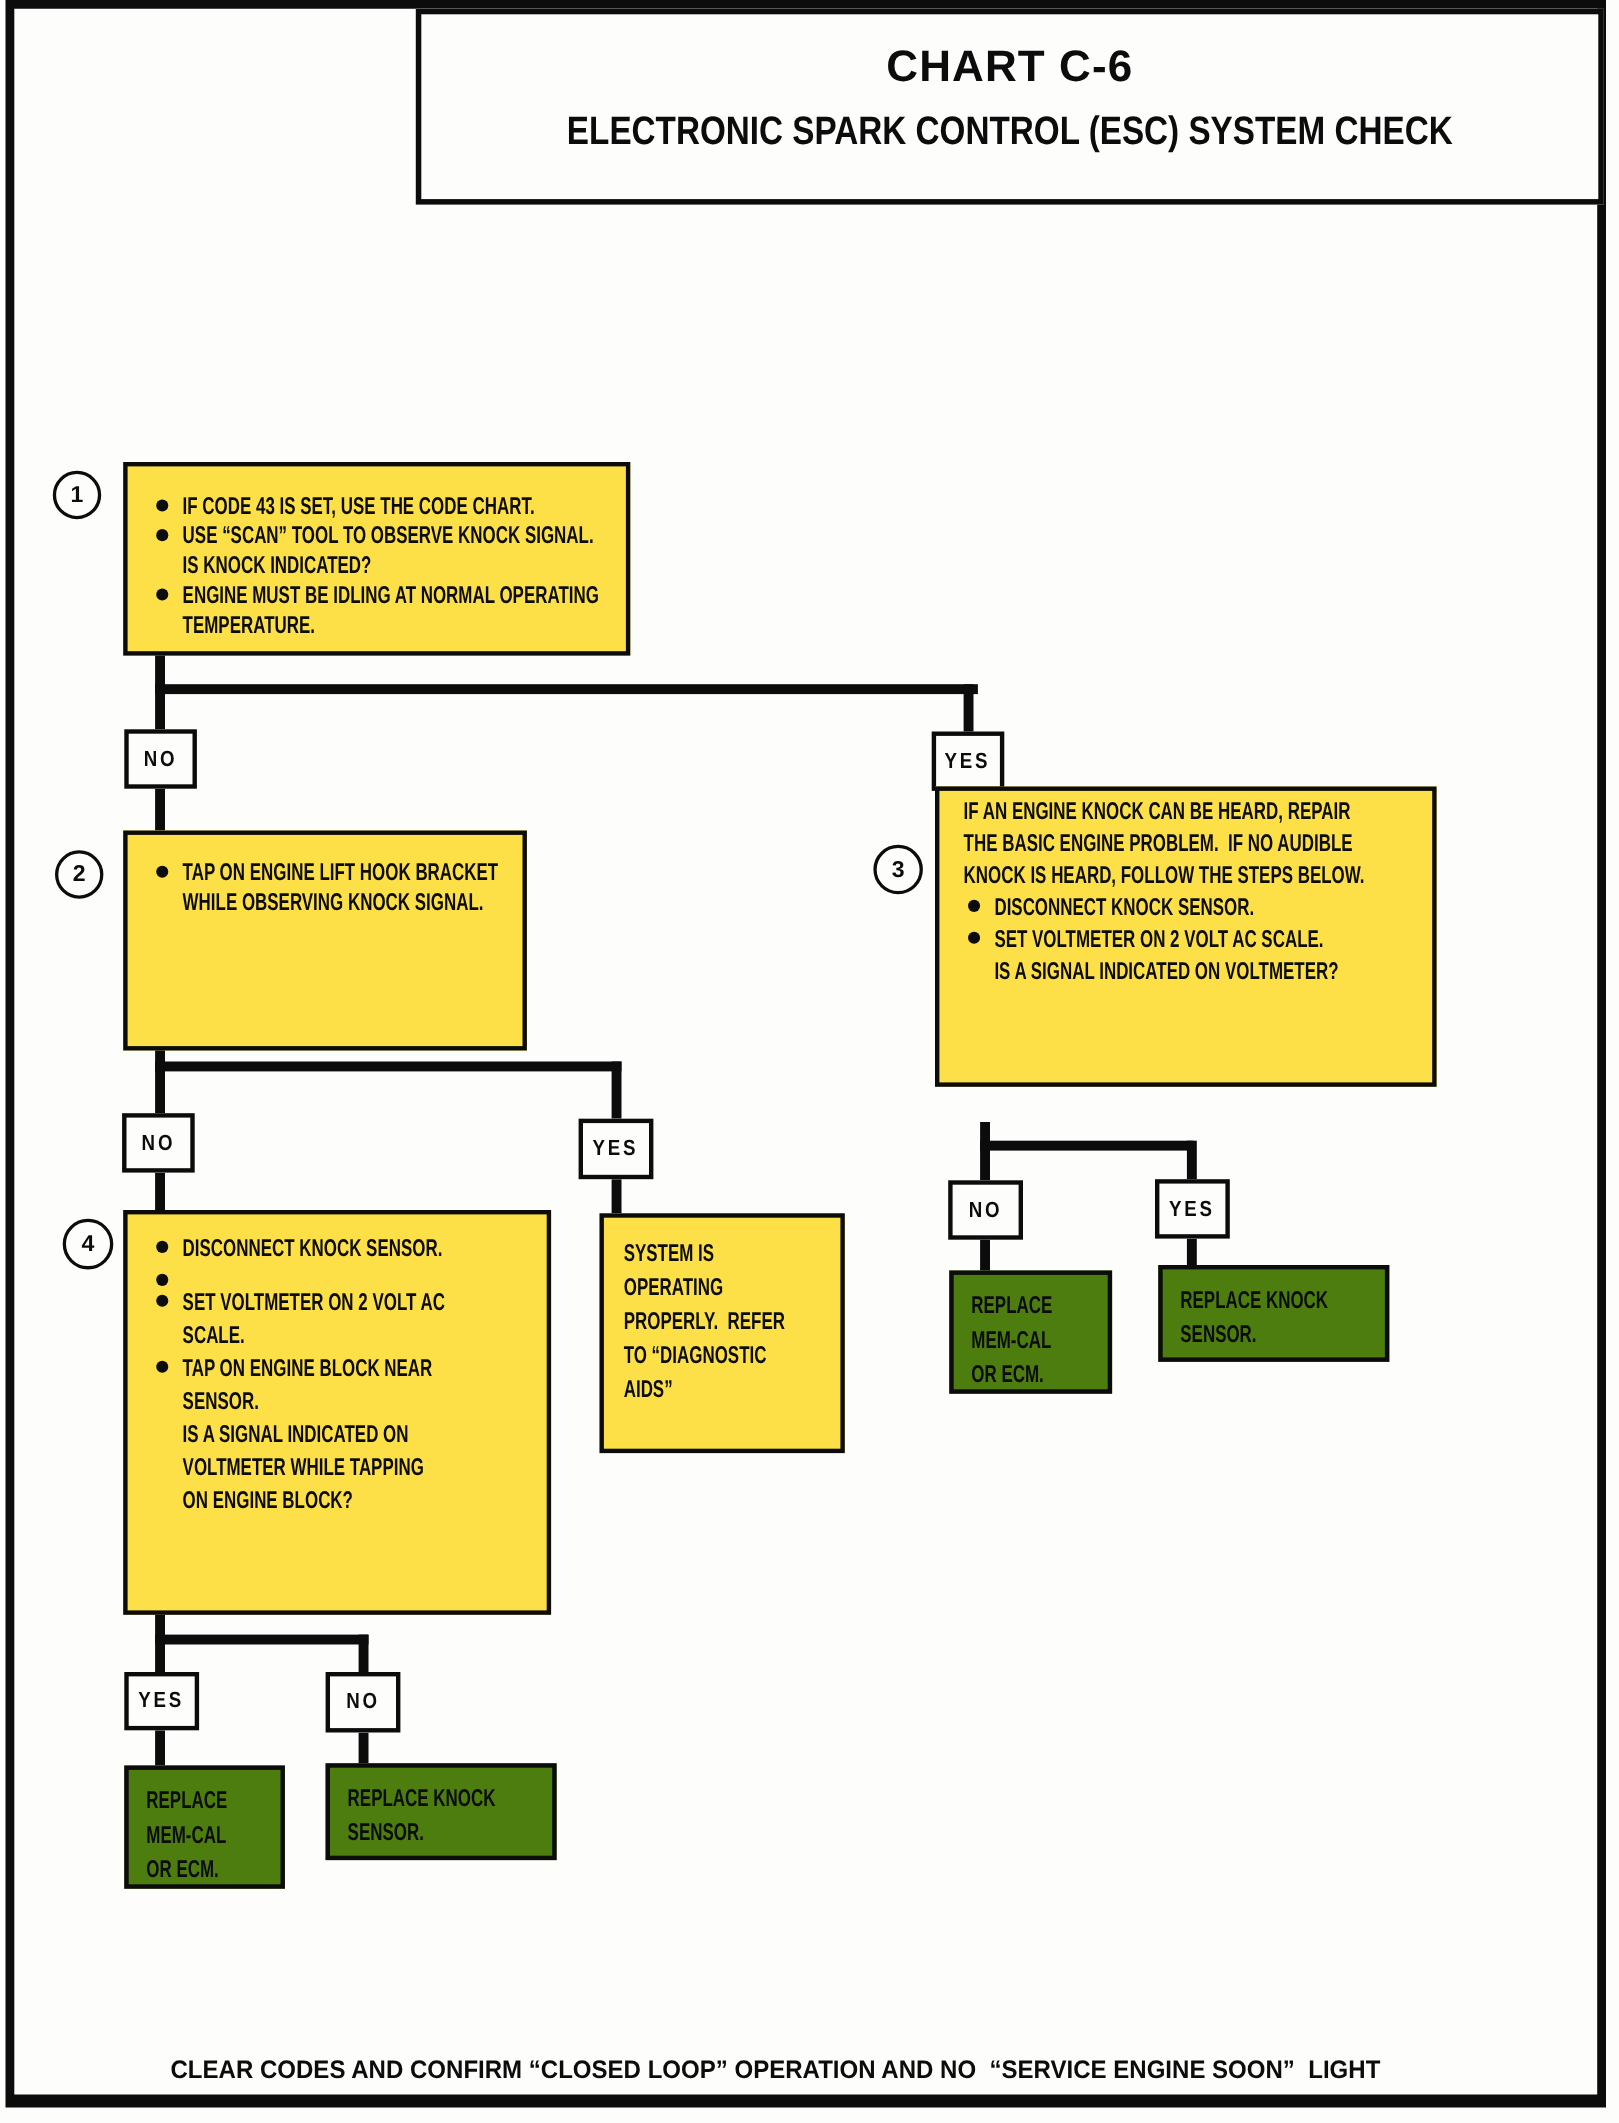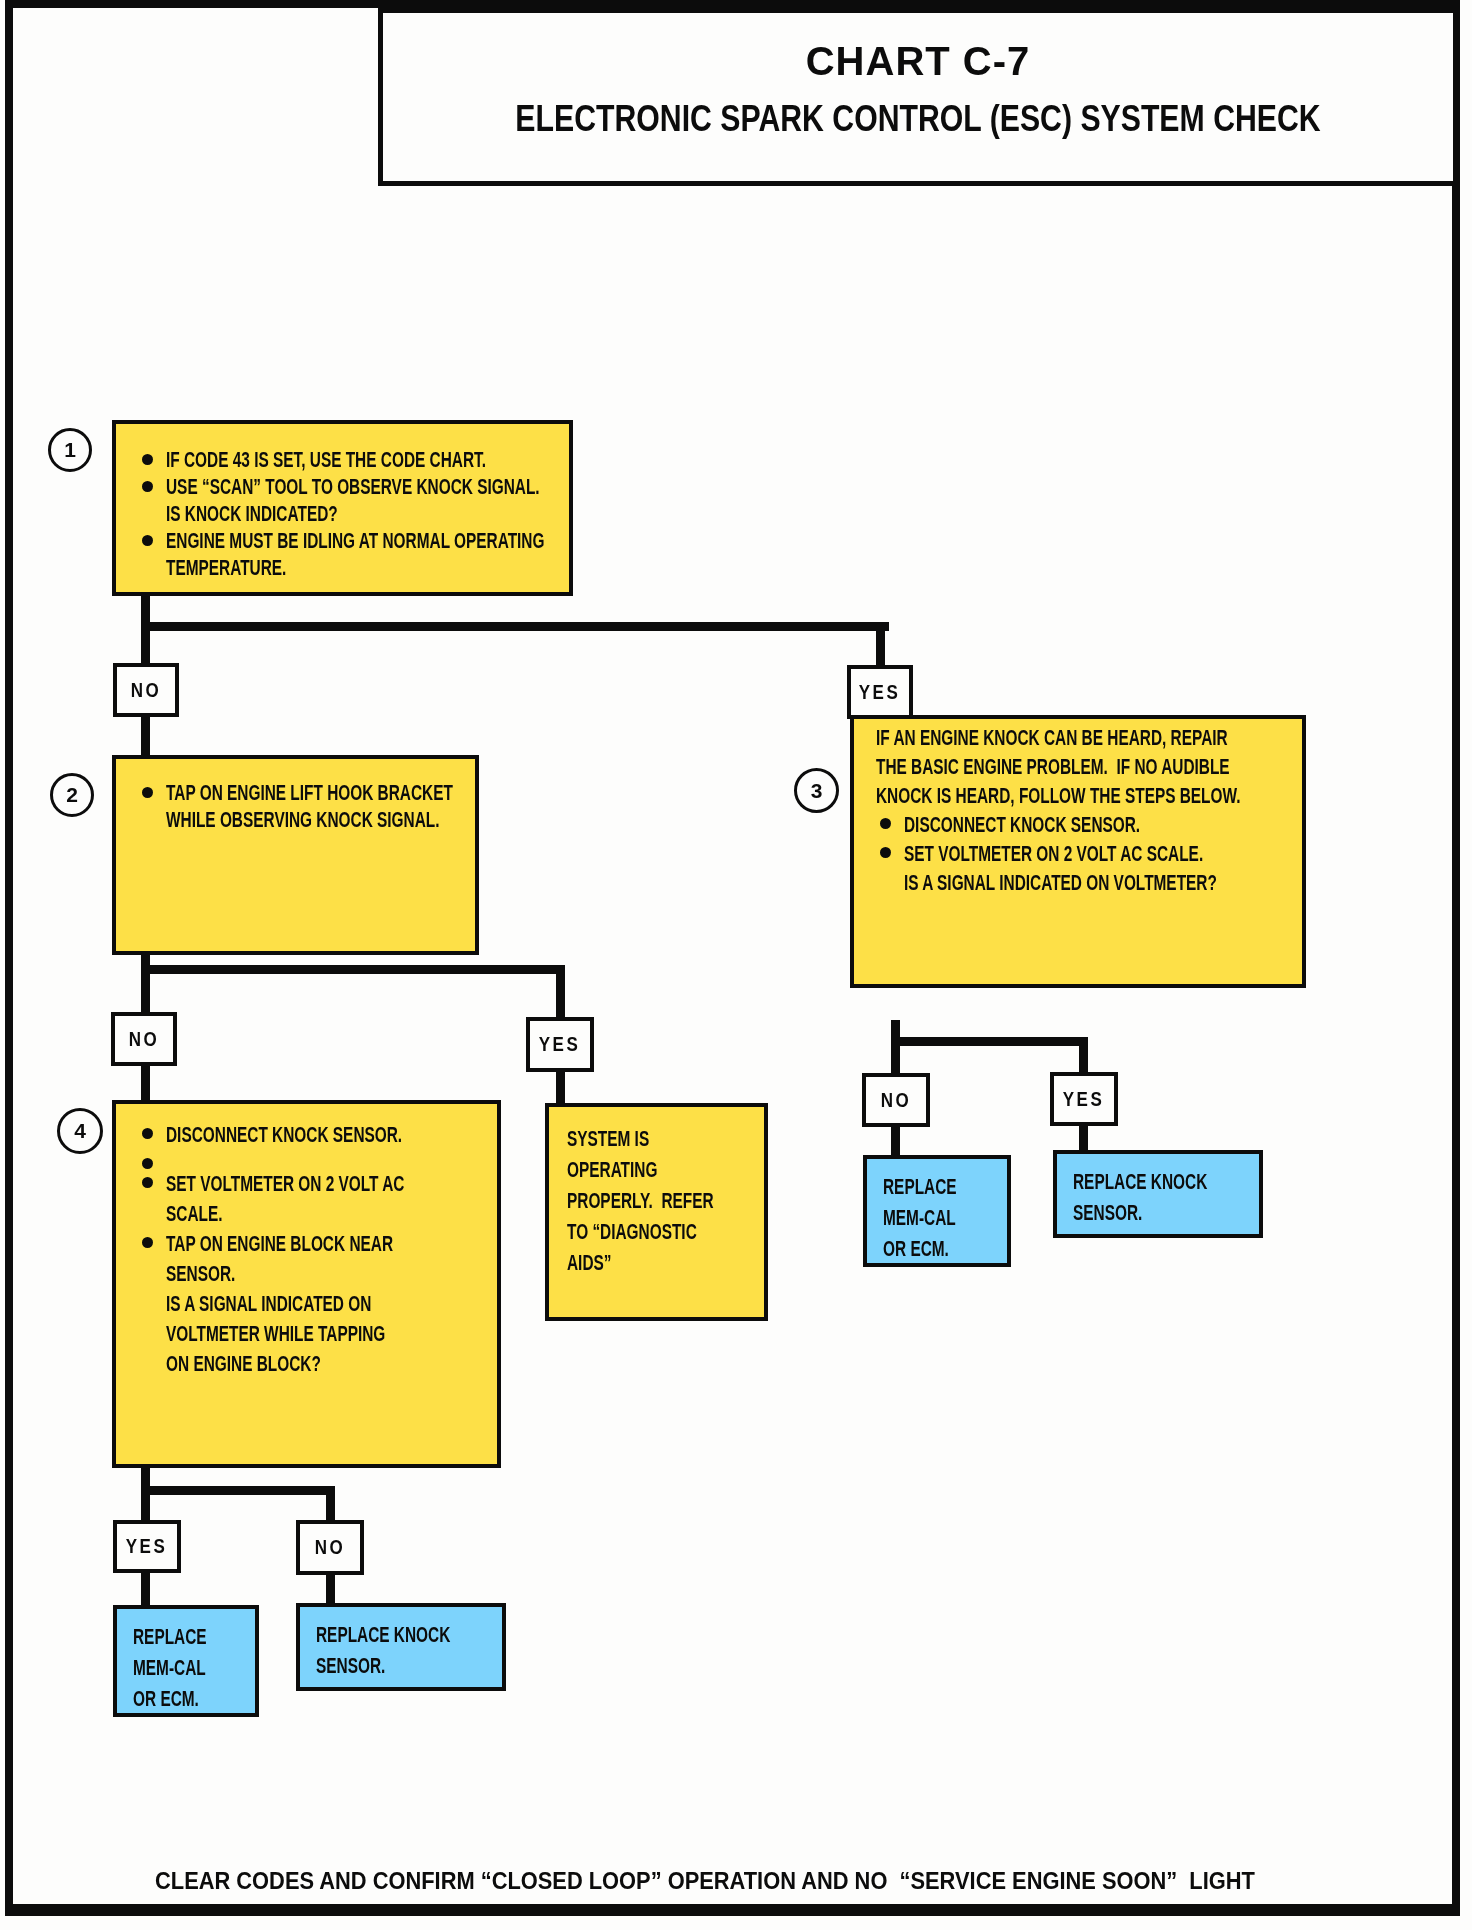--- a/index.html
+++ b/index.html
@@ -18,37 +18,37 @@
   .lh30 .tl{line-height:30px;}
   .lh31 .tl{line-height:31px;}
   .brow{display:flex;align-items:flex-start;}
   .bdot{width:11px;height:11px;border-radius:50%;background:#0c0c0c;flex:none;
         margin:8px 13px 0 26px;}
   .btxt{flex:none;}
   .intro .tl{margin-left:22px;}
   .dec{position:absolute;border:4px solid #0c0c0c;background:#fdfdfc;box-sizing:border-box;
        display:flex;align-items:center;justify-content:center;font-size:20px;}
   .dec .dl{white-space:pre;letter-spacing:3px;transform:scaleX(0.85);transform-origin:50% 50%;}
-  .res{position:absolute;border:4px solid #0c0c0c;background:#7dd3fc;box-sizing:border-box;
+  .res{position:absolute;border:4px solid #0c0c0c;background:#4d7c0f;box-sizing:border-box;
        font-size:22px;padding:12px 0 0 16px;}
   .circ{position:absolute;border:3px solid #0c0c0c;border-radius:50%;box-sizing:border-box;
         display:flex;align-items:center;justify-content:center;font-size:21px;background:#fdfdfc;}
   .ln{position:absolute;background:#0c0c0c;}
   .footer{position:absolute;left:155px;top:1868px;font-size:23px;white-space:pre;
           transform:scaleX(0.95);transform-origin:0 50%;}
 </style>
 </head>
 <body>
 
 <div id="page">
 
   <div class="frame"></div>
 
   <div class="titlebox">
-    <div class="title">CHART C-7</div>
+    <div class="title">CHART C-6</div>
     <div class="subtitle">ELECTRONIC SPARK CONTROL (ESC) SYSTEM CHECK</div>
   </div>
 
   <div class="ln" style="left:141px;top:595px;width:9px;height:68px"></div>
   <div class="ln" style="left:141px;top:622px;width:748px;height:9px"></div>
   <div class="ln" style="left:876px;top:622px;width:9px;height:45px"></div>
   <div class="ln" style="left:141px;top:717px;width:9px;height:38px"></div>
   <div class="ln" style="left:876px;top:719px;width:9px;height:28px"></div>
   <div class="ln" style="left:141px;top:930px;width:9px;height:82px"></div>
   <div class="ln" style="left:141px;top:965px;width:424px;height:9px"></div>

